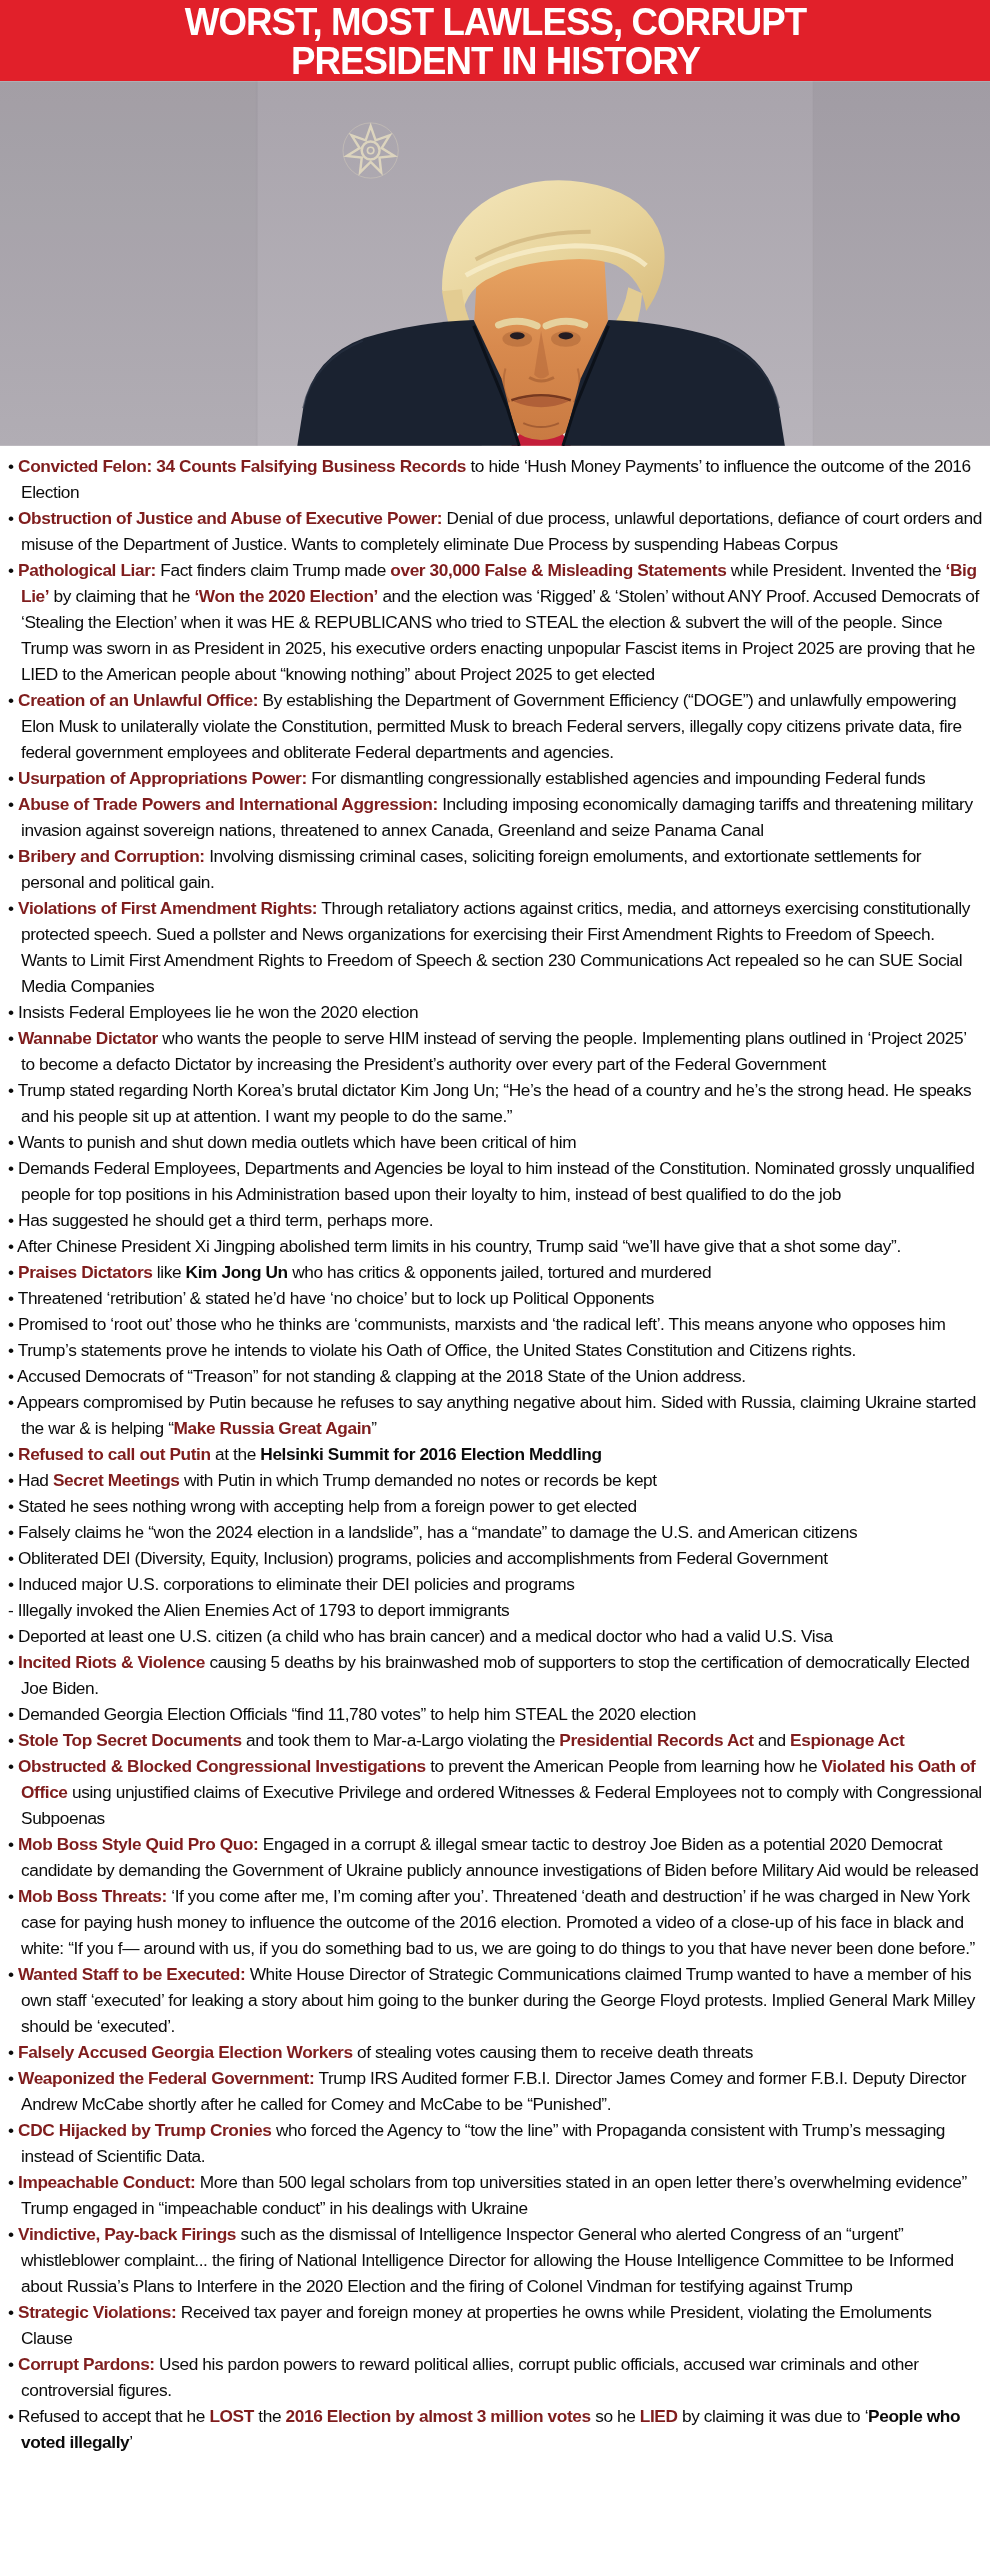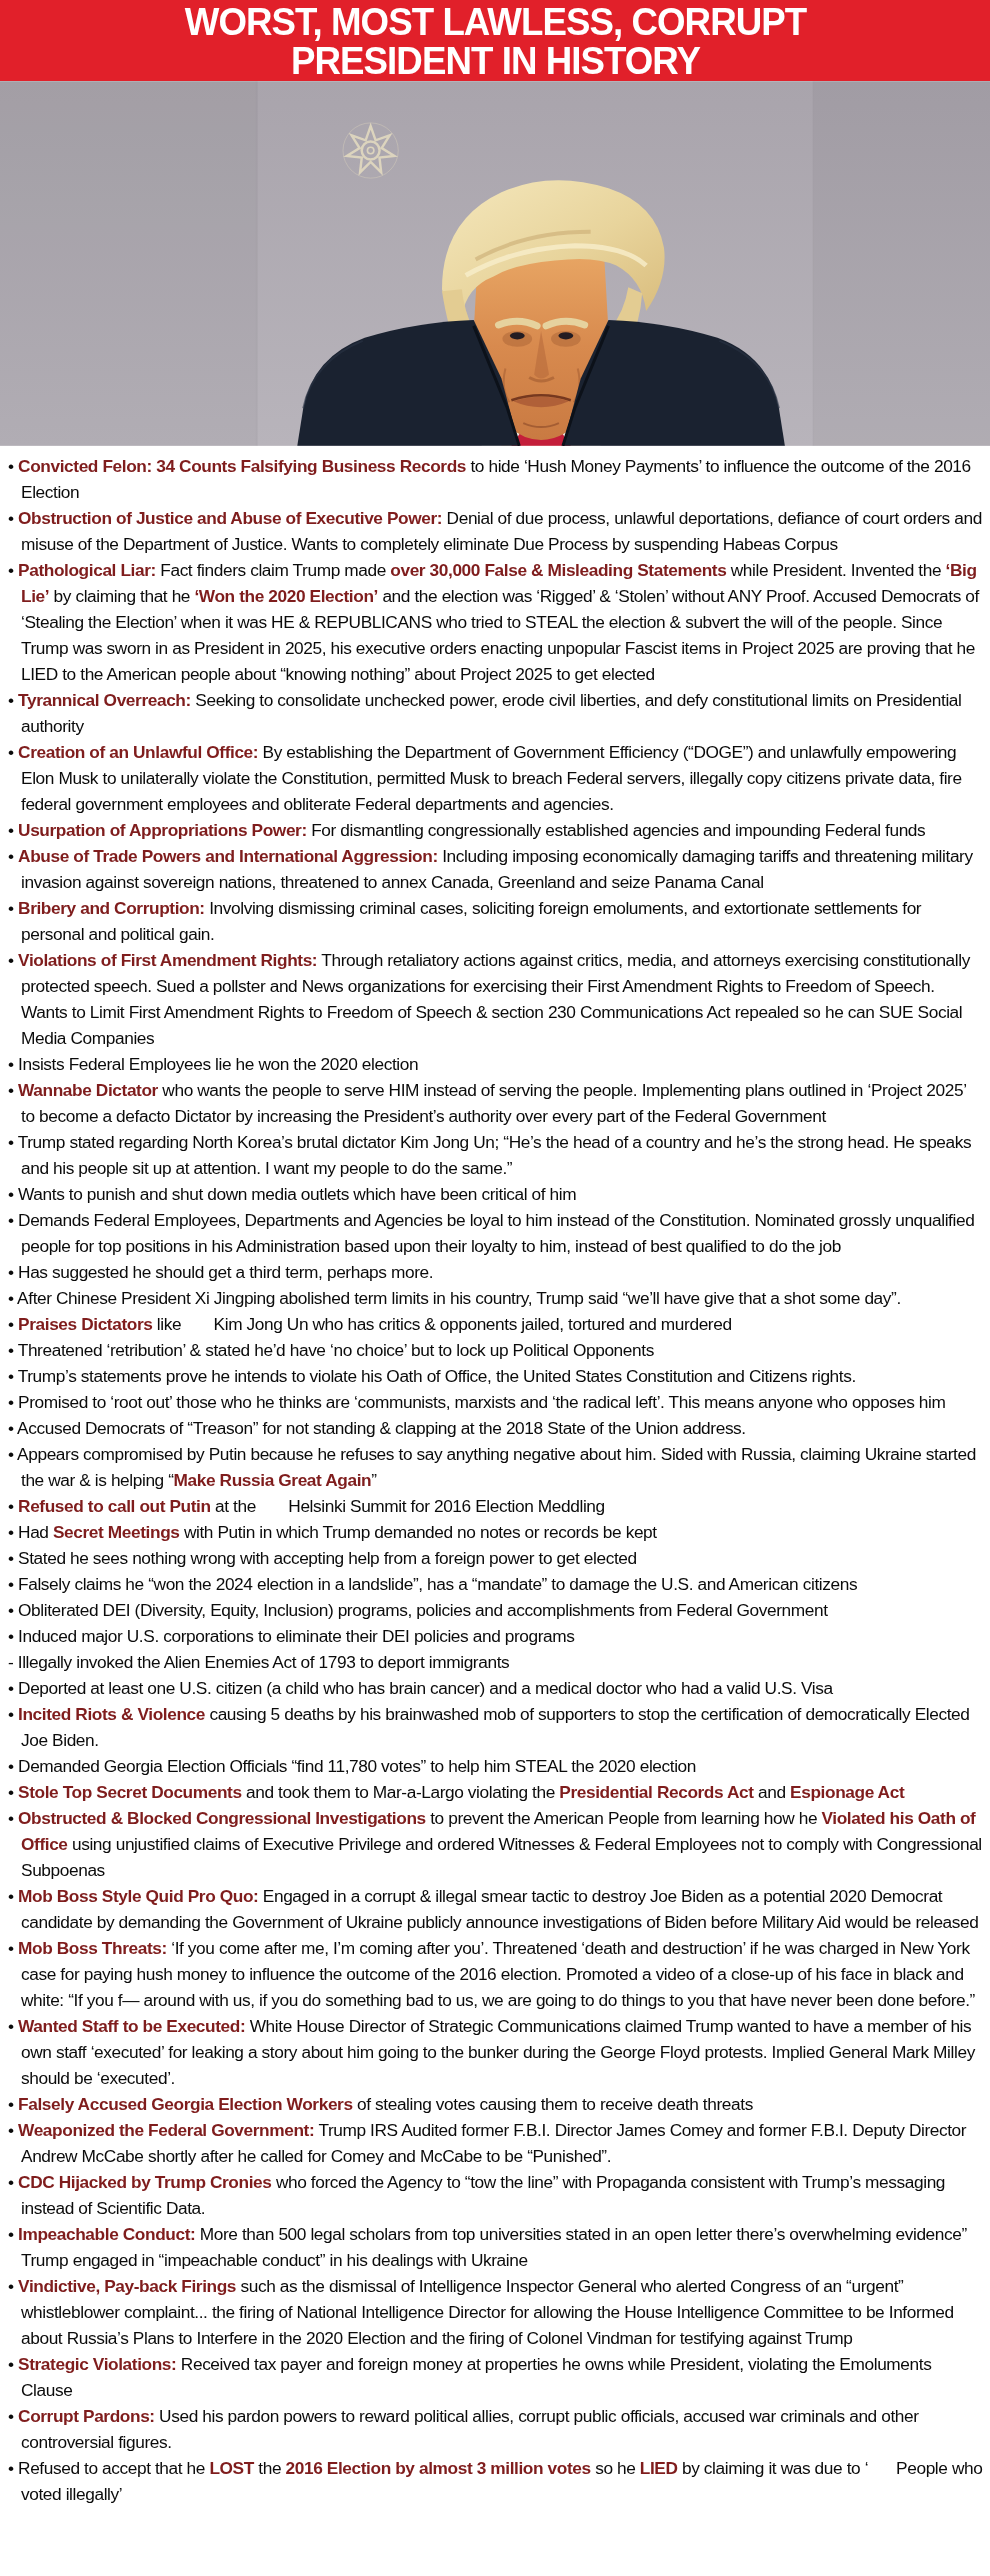--- a/index.html
+++ b/index.html
@@ -12,21 +12,21 @@
   .banner .t{color:#fff;font-weight:bold;font-size:39px;line-height:39px;
              letter-spacing:-1px;transform:scaleX(.94);white-space:nowrap;}
   
   .photo{height:365px;overflow:hidden;line-height:0;}
   
   .copy{padding:7px 8px 0 8px;font-size:17.3px;line-height:26px;
         letter-spacing:-0.4px;color:#0b0b0b;}
   .li{padding-left:13px;text-indent:-13px;}
   .bl{color:#0b0b0b;}
   .r{color:#7f1d1d;font-weight:bold;}
-  .kb{font-weight:normal;margin-left:28px;}
+  .kb{font-weight:bold;}
   .k{}
 </style>
 </head>
 <body>
 
 <div class="page">
 
   <div class="banner">
     <div class="t">WORST, MOST LAWLESS, CORRUPT</div>
     <div class="t">PRESIDENT IN HISTORY</div>
@@ -105,37 +105,36 @@
         <path d="M786,330 Q776,282 726,262" stroke="#2a3445" stroke-width="2" fill="none" opacity="0.6"></path>
       </g>
     </svg>
   </div>
 
   <div class="copy">
     <div id="list">
         <div class="li"><span class="bl">• </span><span class="r">Convicted Felon: 34 Counts Falsifying Business Records</span><span class="k"> to hide ‘Hush Money Payments’ to influence the outcome of the 2016 Election</span></div>
         <div class="li"><span class="bl">• </span><span class="r">Obstruction of Justice and Abuse of Executive Power:</span><span class="k"> Denial of due process, unlawful deportations, defiance of court orders and misuse of the Department of Justice. Wants to completely eliminate Due Process by suspending Habeas Corpus</span></div>
         <div class="li"><span class="bl">• </span><span class="r">Pathological Liar:</span><span class="k"> Fact finders claim Trump made </span><span class="r">over 30,000 False &amp; Misleading Statements</span><span class="k"> while President. Invented the </span><span class="r">‘Big Lie’</span><span class="k"> by claiming that he </span><span class="r">‘Won the 2020 Election’</span><span class="k"> and the election was ‘Rigged’ &amp; ‘Stolen’ without ANY Proof. Accused Democrats of ‘Stealing the Election’ when it was HE &amp; REPUBLICANS who tried to STEAL the election &amp; subvert the will of the people. Since Trump was sworn in as President in 2025, his executive orders enacting unpopular Fascist items in Project 2025 are proving that he LIED to the American people about “knowing nothing” about Project 2025 to get elected</span></div>
-        <div class="li"><span class="bl">• </span><span class="r">Tyrannical Overreach:</span><span class="k"> Seeking to consolidate unchecked power, erode civil liberties, and defy constitutional limits on Presidential authority</span></div>
         <div class="li"><span class="bl">• </span><span class="r">Creation of an Unlawful Office:</span><span class="k"> By establishing the Department of Government Efficiency (“DOGE”) and unlawfully empowering Elon Musk to unilaterally violate the Constitution, permitted Musk to breach Federal servers, illegally copy citizens private data, fire federal government employees and obliterate Federal departments and agencies.</span></div>
         <div class="li"><span class="bl">• </span><span class="r">Usurpation of Appropriations Power:</span><span class="k"> For dismantling congressionally established agencies and impounding Federal funds</span></div>
         <div class="li"><span class="bl">• </span><span class="r">Abuse of Trade Powers and International Aggression:</span><span class="k"> Including imposing economically damaging tariffs and threatening military invasion against sovereign nations, threatened to annex Canada, Greenland and seize Panama Canal</span></div>
         <div class="li"><span class="bl">• </span><span class="r">Bribery and Corruption:</span><span class="k"> Involving dismissing criminal cases, soliciting foreign emoluments, and extortionate settlements for personal and political gain.</span></div>
         <div class="li"><span class="bl">• </span><span class="r">Violations of First Amendment Rights:</span><span class="k"> Through retaliatory actions against critics, media, and attorneys exercising constitutionally protected speech. Sued a pollster and News organizations for exercising their First Amendment Rights to Freedom of Speech. Wants to Limit First Amendment Rights to Freedom of Speech &amp; section 230 Communications Act repealed so he can SUE Social Media Companies</span></div>
         <div class="li"><span class="bl">• </span><span class="k">Insists Federal Employees lie he won the 2020 election</span></div>
         <div class="li"><span class="bl">• </span><span class="r">Wannabe Dictator</span><span class="k"> who wants the people to serve HIM instead of serving the people. Implementing plans outlined in ‘Project 2025’ to become a defacto Dictator by increasing the President’s authority over every part of the Federal Government</span></div>
         <div class="li"><span class="bl">• </span><span class="k">Trump stated regarding North Korea’s brutal dictator Kim Jong Un; “He’s the head of a country and he’s the strong head. He speaks and his people sit up at attention. I want my people to do the same.”</span></div>
         <div class="li"><span class="bl">• </span><span class="k"> Wants to punish and shut down media outlets which have been critical of him</span></div>
         <div class="li"><span class="bl">• </span><span class="k">Demands Federal Employees, Departments and Agencies be loyal to him instead of the Constitution. Nominated grossly unqualified people for top positions in his Administration based upon their loyalty to him, instead of best qualified to do the job</span></div>
         <div class="li"><span class="bl">• </span><span class="k">Has suggested he should get a third term, perhaps more.</span></div>
         <div class="li"><span class="bl">• </span><span class="k">After Chinese President Xi Jingping abolished term limits in his country, Trump said “we’ll have give that a shot some day”.</span></div>
         <div class="li"><span class="bl">• </span><span class="r">Praises Dictators</span><span class="k"> like </span><span class="kb">Kim Jong Un</span><span class="k"> who has critics &amp; opponents jailed, tortured and murdered</span></div>
         <div class="li"><span class="bl">• </span><span class="k">Threatened ‘retribution’ &amp; stated he’d have ‘no choice’ but to lock up Political Opponents</span></div>
+        <div class="li"><span class="bl">• </span><span class="k">Promised to ‘root out’ those who he thinks are ‘communists, marxists and ‘the radical left’. This means anyone who opposes him</span></div>
         <div class="li"><span class="bl">• </span><span class="k">Trump’s statements prove he intends to violate his Oath of Office, the United States Constitution and Citizens rights.</span></div>
-        <div class="li"><span class="bl">• </span><span class="k">Promised to ‘root out’ those who he thinks are ‘communists, marxists and ‘the radical left’. This means anyone who opposes him</span></div>
         <div class="li"><span class="bl">• </span><span class="k">Accused Democrats of “Treason” for not standing &amp; clapping at the 2018 State of the Union address.</span></div>
         <div class="li"><span class="bl">• </span><span class="k">Appears compromised by Putin because he refuses to say anything negative about him. Sided with Russia, claiming Ukraine started the war &amp; is helping “</span><span class="r">Make Russia Great Again</span><span class="k">”</span></div>
         <div class="li"><span class="bl">• </span><span class="r">Refused to call out Putin</span><span class="k"> at the </span><span class="kb">Helsinki Summit for 2016 Election Meddling</span></div>
         <div class="li"><span class="bl">• </span><span class="k">Had </span><span class="r">Secret Meetings</span><span class="k"> with Putin in which Trump demanded no notes or records be kept</span></div>
         <div class="li"><span class="bl">• </span><span class="k">Stated he sees nothing wrong with accepting help from a foreign power to get elected</span></div>
         <div class="li"><span class="bl">• </span><span class="k">Falsely claims he “won the 2024 election in a landslide”, has a “mandate” to damage the U.S. and American citizens</span></div>
         <div class="li"><span class="bl">• </span><span class="k">Obliterated DEI (Diversity, Equity, Inclusion) programs, policies and accomplishments from Federal Government</span></div>
         <div class="li"><span class="bl">• </span><span class="k">Induced major U.S. corporations to eliminate their DEI policies and programs</span></div>
         <div class="li"><span class="bl">- </span><span class="k">Illegally invoked the Alien Enemies Act of 1793 to deport immigrants</span></div>
         <div class="li"><span class="bl">• </span><span class="k">Deported at least one U.S. citizen (a child who has brain cancer) and a medical doctor who had a valid U.S. Visa</span></div>

